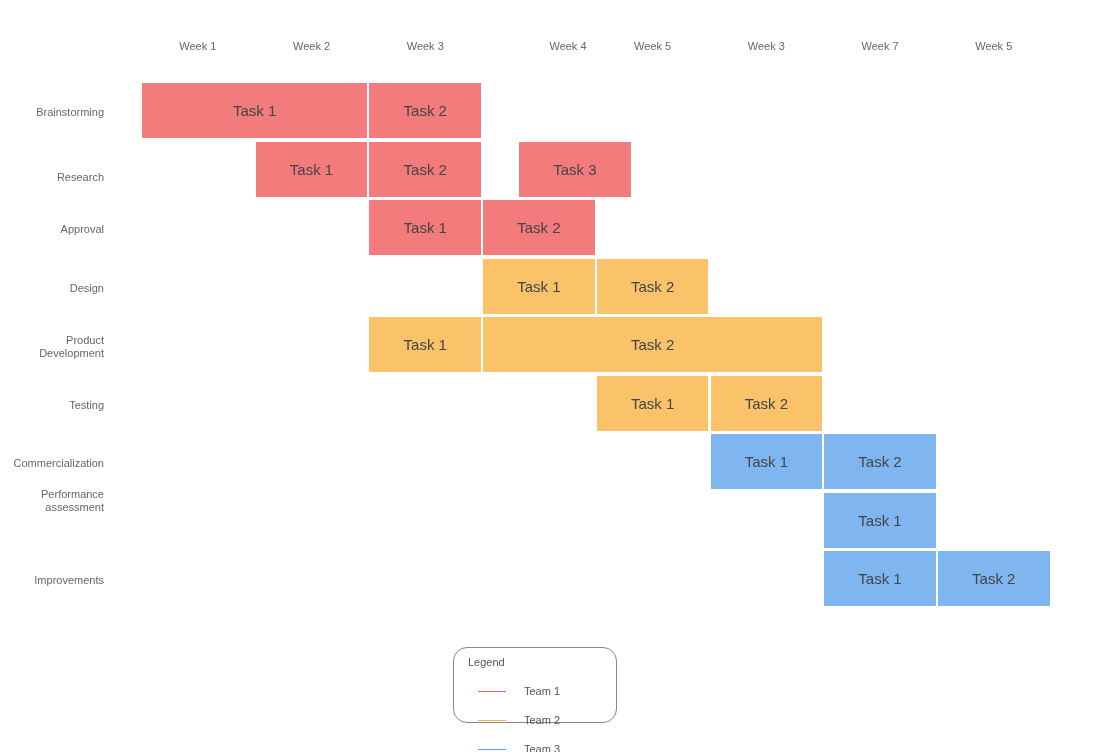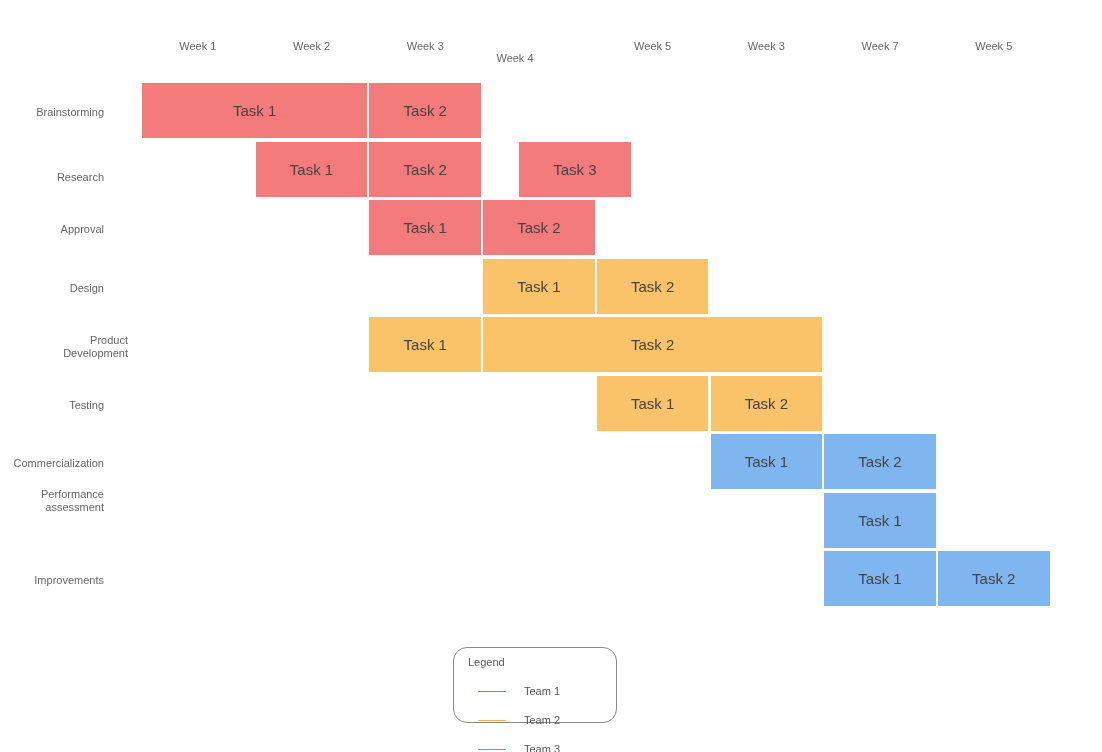--- a/index.html
+++ b/index.html
@@ -82,30 +82,30 @@
   .legend-line.c2 { border-color: #f9b24a; }
   .legend-line.c3 { border-color: #5a9df0; }
 </style>
 </head>
 <body>
 
 <div class="chart" id="chart">
     <div class="col-header" style="left: 197.85px;">Week 1</div>
     <div class="col-header" style="left: 311.55px;">Week 2</div>
     <div class="col-header" style="left: 425.25px;">Week 3</div>
-    <div class="col-header" style="left: 515px; margin-top: 12px;">Week 4</div>
+    <div class="col-header" style="left: 568px;">Week 4</div>
     <div class="col-header" style="left: 652.65px;">Week 5</div>
     <div class="col-header" style="left: 766.35px;">Week 3</div>
     <div class="col-header" style="left: 880.05px;">Week  7</div>
     <div class="col-header" style="left: 993.75px;">Week 5</div>
     <div class="row-label" style="top: 106px;">Brainstorming</div>
     <div class="row-label" style="top: 171px;">Research</div>
     <div class="row-label" style="top: 223px;">Approval</div>
     <div class="row-label" style="top: 281.5px;">Design</div>
-    <div class="row-label" style="top: 334px; padding-left: 24px;">
+    <div class="row-label" style="top: 334px;">
       <span class="l2">Product</span>
       <span class="l2">Development</span>
     </div>
     <div class="row-label" style="top: 398.5px;">Testing</div>
     <div class="row-label" style="top: 457px;">Commercialization</div>
     <div class="row-label" style="top: 488px;">
       <span class="l2">Performance</span>
       <span class="l2">assessment</span>
     </div>
     <div class="row-label" style="top: 574px;">Improvements</div>

